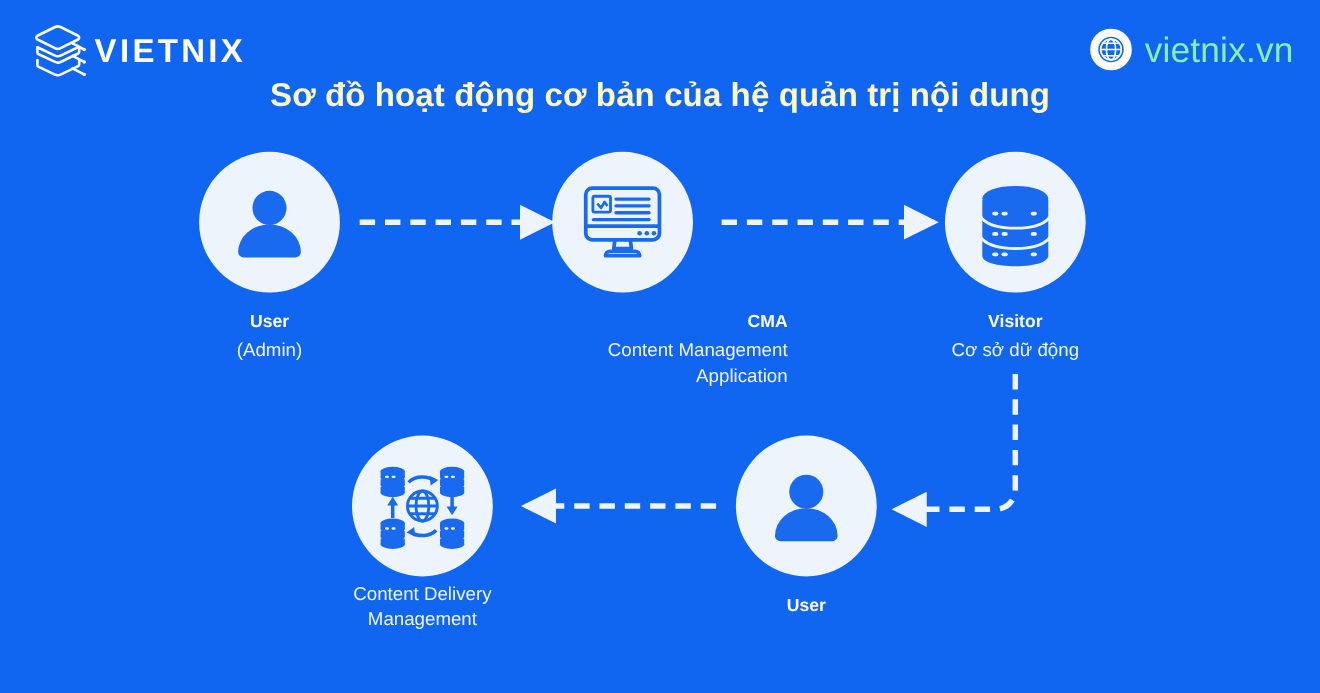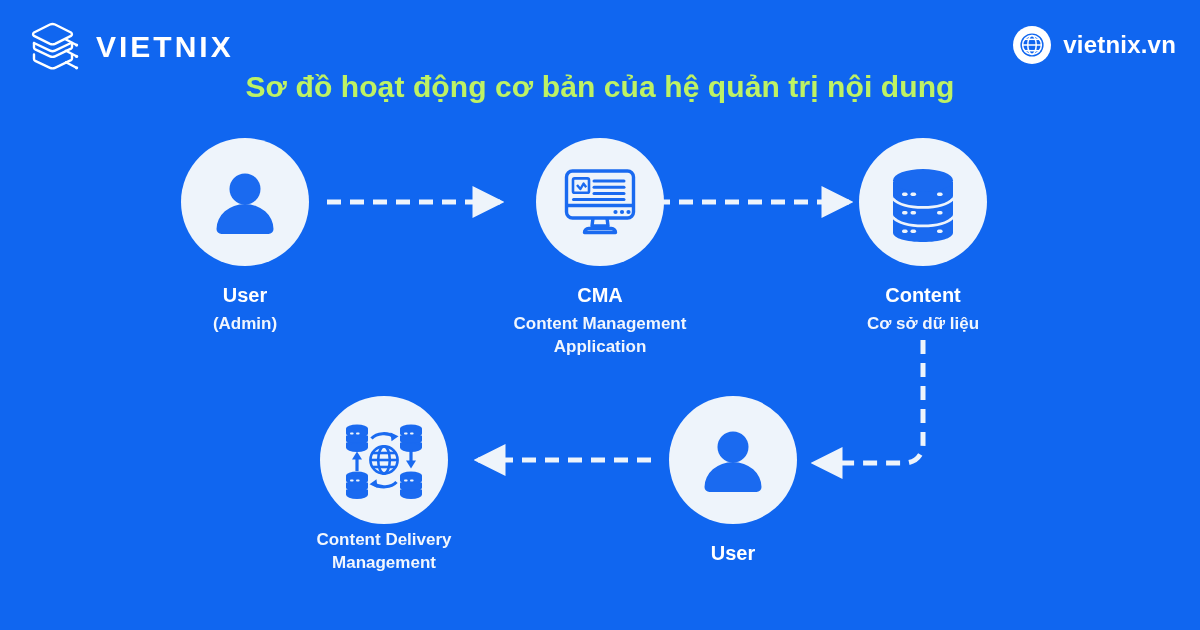--- a/index.html
+++ b/index.html
@@ -7,48 +7,48 @@
   body {
     background:#1066f0;
     font-family:"Liberation Sans", sans-serif;
     overflow:hidden;
     position:relative;
     color:#ffffff;
   }
   .stage { position:absolute; inset:0; }
 
   
-  .brand { position:absolute; left:28px; top:18px; display:flex; align-items:center; gap:16px; }
+  .brand { position:absolute; left:28px; top:18px; display:flex; align-items:center; gap:6px; }
   .brand-mark { width:52px; height:58px; display:block; }
   .brand-name {
     font-size:30px; font-weight:700; letter-spacing:3px; color:#ffffff; line-height:1;
   }
   .site { position:absolute; right:24px; top:26px; display:flex; align-items:center; gap:12px; }
   .globe-icon { width:38px; height:38px; display:block; }
-  .site-url { font-size:24px; font-weight:700; color:#ffffff; letter-spacing:.2px; }
+  .site-url { font-size:32px; font-weight:400; color:#86efac; letter-spacing:.2px; }
 
   .title {
     position:absolute; top:70px; left:0; width:100%;
-    text-align:center; font-size:30px; font-weight:700; color:#bef264;
+    text-align:center; font-size:30px; font-weight:700; color:#fef9c3;
     letter-spacing:.1px;
   }
 
   
   .node { position:absolute; text-align:center; }
   .disc {
     width:128px; height:128px; border-radius:50%;
     background:#eef4fb; margin:0 auto;
     display:flex; align-items:center; justify-content:center;
   }
   .disc svg { display:block; }
-  .lbl-main { font-size:20px; font-weight:700; color:#ffffff; margin-top:17px; line-height:1.25; }
-  .lbl-sub  { font-size:17px; font-weight:700; color:#f1f6fd; margin-top:5px; line-height:1.33; white-space:pre-line; }
+  .lbl-main { font-size:16px; font-weight:700; color:#ffffff; margin-top:17px; line-height:1.25; }
+  .lbl-sub  { font-size:17px; font-weight:400; color:#f1f6fd; margin-top:5px; line-height:1.33; white-space:pre-line; }
 
   #node-user-admin  { left:181px; top:138px; width:128px; }
-  #node-cma         { left:536px; top:138px; width:128px; }
+  #node-cma         { left:502px; top:138px; width:128px;text-align:right; }
   #node-database    { left:859px; top:138px; width:128px; }
   #node-cda         { left:320px; top:396px; width:128px; }
   #node-user-visitor{ left:669px; top:396px; width:128px; }
   #node-cma .lbl-sub, #node-cda .lbl-sub { white-space:pre-line; }
 
   
   #node-cma .labels   { width:300px; margin-left:-86px; }
   #node-cda .labels   { width:260px; margin-left:-66px; }
   #node-database .labels { width:220px; margin-left:-46px; }
   #node-user-admin .labels,
@@ -185,22 +185,22 @@
           <rect x="27.5" y="69.5" width="5.6" height="3.4" rx="1.7"></rect>
           <rect x="54" y="69.5" width="5.6" height="3.4" rx="1.7"></rect>
         </g>
         <g fill="none" stroke="#eef4fb" stroke-width="2.6">
           <path d="M10 39 c 6 6 18 8.4 30 8.4 s 24 -2.4 30 -8.4"></path>
           <path d="M10 57.5 c 6 6 18 8.4 30 8.4 s 24 -2.4 30 -8.4"></path>
         </g>
       </svg>
     </div>
     <div class="labels">
-      <div class="lbl-main">Content</div>
-      <div class="lbl-sub">Cơ sở dữ liệu</div>
+      <div class="lbl-main">Visitor</div>
+      <div class="lbl-sub">Cơ sở dữ động</div>
     </div>
   </div>
 
   <div class="node" id="node-cda">
     <div class="disc">
       <svg width="88" height="88" viewBox="0 0 88 88">
         <g fill="#1a6af0">
 
           <g transform="translate(6,8)">
             <ellipse cx="11" cy="4.6" rx="11" ry="4.2"></ellipse>

